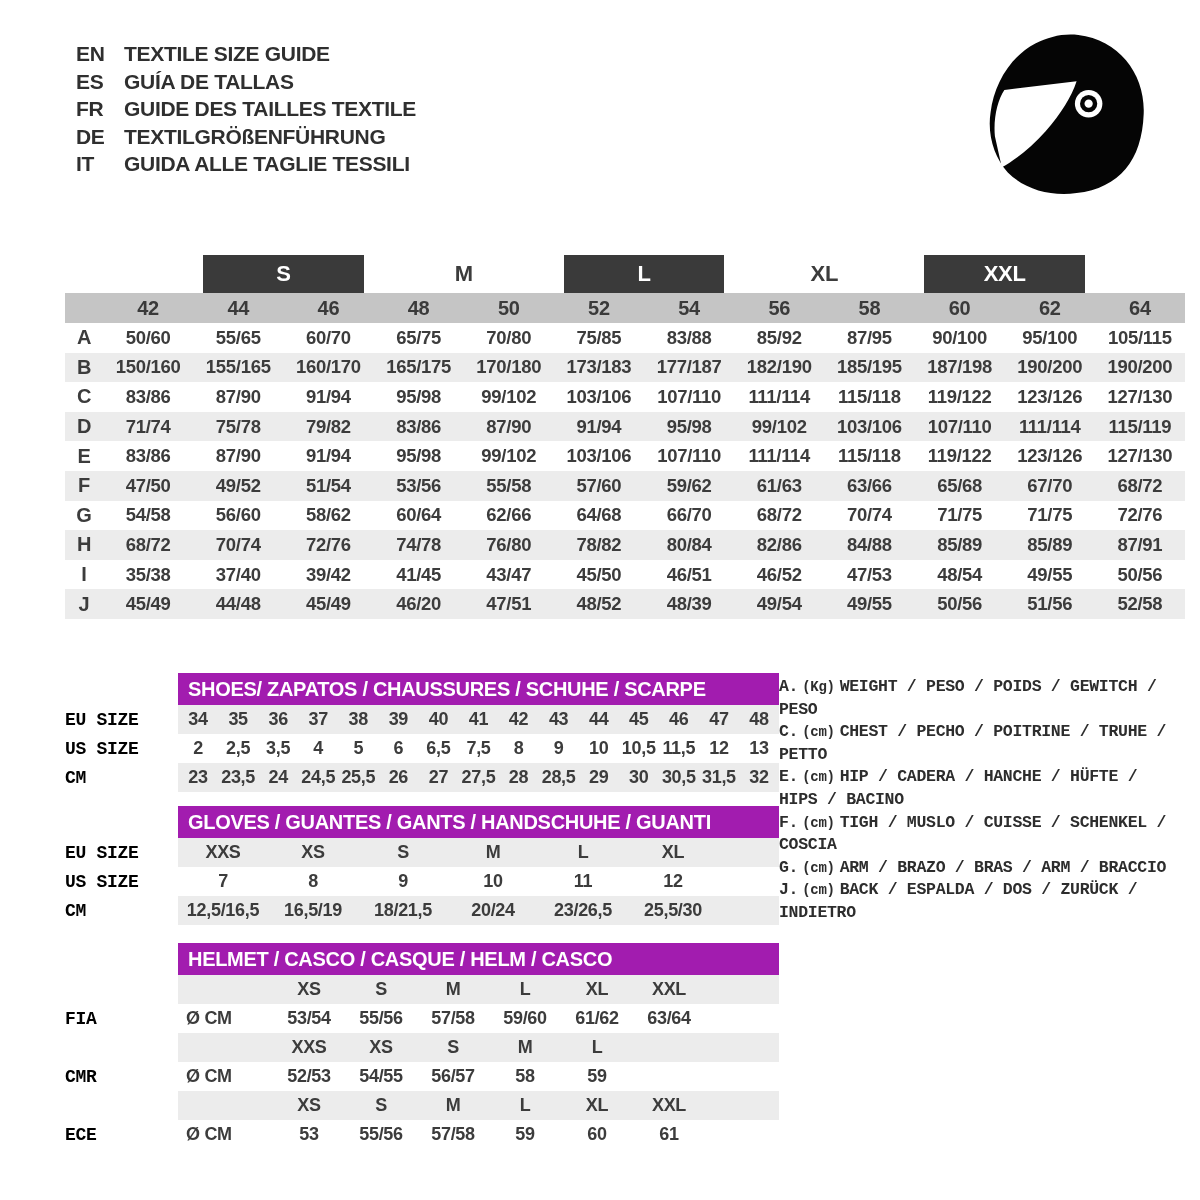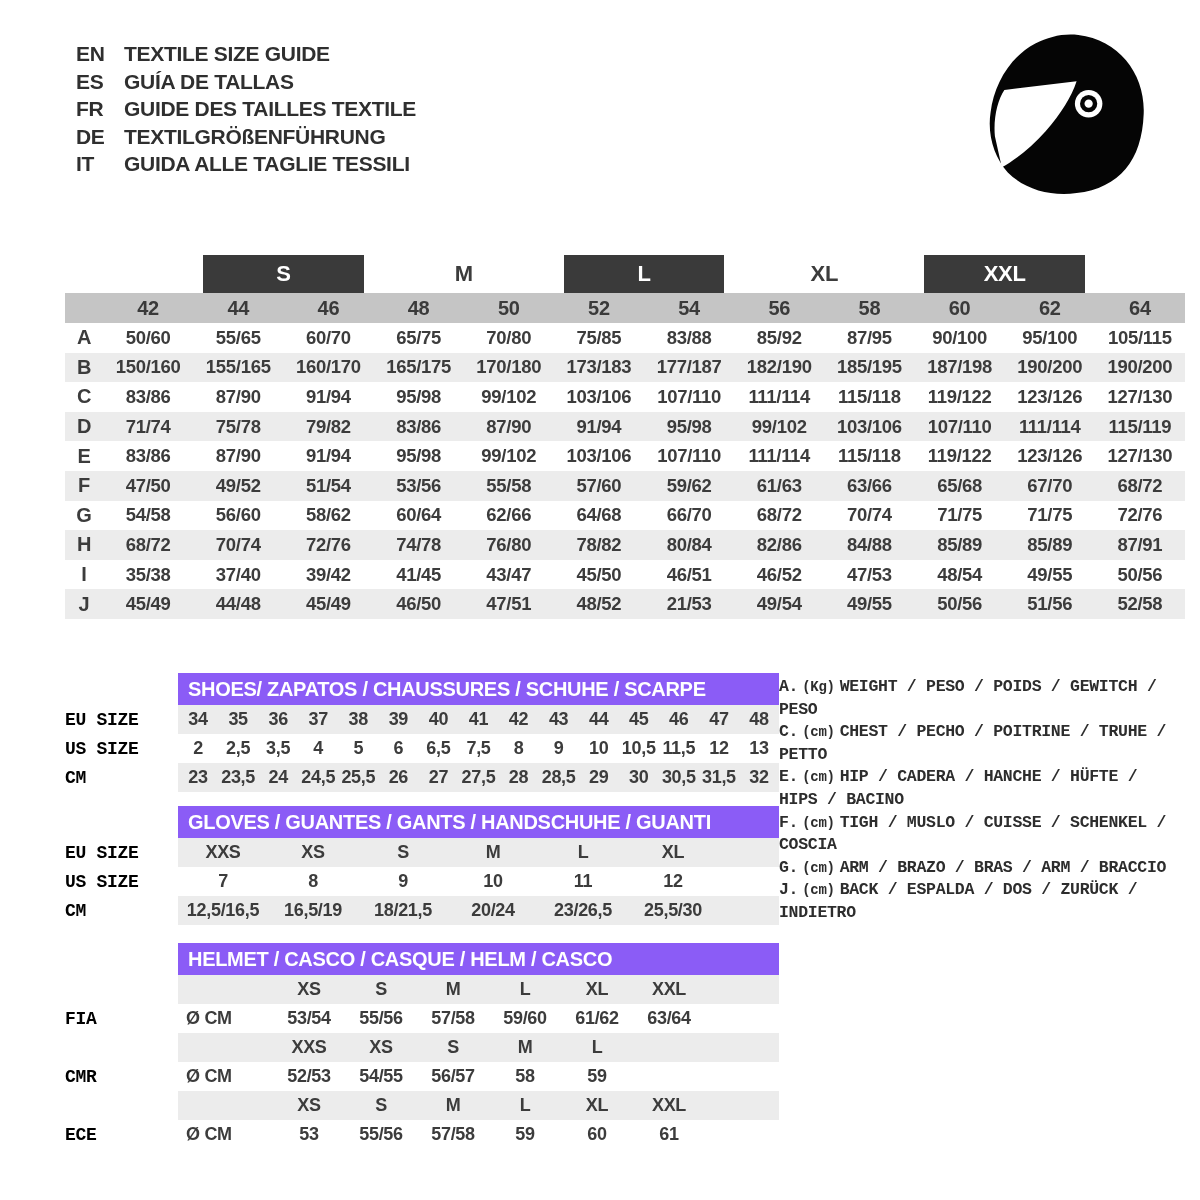--- a/index.html
+++ b/index.html
@@ -27,21 +27,21 @@
   .num-cell{display:flex;align-items:center;justify-content:center;font-size:20px;color:#3a3a3a;}
   .t-row{height:29.6px;}
   .stripe{background:#ececec;}
   .letter-cell{display:flex;align-items:center;justify-content:center;font-size:20px;}
   .val-cell{display:flex;align-items:center;justify-content:center;font-size:18.5px;white-space:nowrap;}
 
   
   .lower{position:absolute;left:65px;top:673px;width:714px;}
   .hdr-row{display:flex;height:32px;}
   .hdr-spacer{width:113px;flex:0 0 113px;}
-  .hdr-bar{flex:1;background:#8b5cf6;color:#fff;display:flex;align-items:center;
+  .hdr-bar{flex:1;background:#a21caf;color:#fff;display:flex;align-items:center;
            padding-left:10px;font-size:20px;white-space:nowrap;}
   .srow{display:flex;height:29px;}
   .srow .rlabel{width:113px;flex:0 0 113px;display:flex;align-items:center;font-size:18px;color:#000000;font-family:Liberation Mono, monospace;}
   .srow .vals{flex:1;display:grid;}
   .vals>div{display:flex;align-items:center;justify-content:center;font-size:18px;white-space:nowrap;}
   .shoes-grid{grid-template-columns:repeat(15,1fr);}
   .gloves-grid{grid-template-columns:repeat(6,90px) 1fr;}
   .helmet-grid{grid-template-columns:95px repeat(6,72px) 1fr;}
   .unit-cell{justify-content:flex-start !important;padding-left:8px;}
   .gap14{height:14px;}
@@ -248,24 +248,24 @@
           <div class="val-cell">47/53</div>
           <div class="val-cell">48/54</div>
           <div class="val-cell">49/55</div>
           <div class="val-cell">50/56</div>
         </div>
         <div class="grid13 t-row stripe">
           <div class="letter-cell">J</div>
           <div class="val-cell">45/49</div>
           <div class="val-cell">44/48</div>
           <div class="val-cell">45/49</div>
-          <div class="val-cell">46/50</div>
+          <div class="val-cell">46/20</div>
           <div class="val-cell">47/51</div>
           <div class="val-cell">48/52</div>
-          <div class="val-cell">21/53</div>
+          <div class="val-cell">48/39</div>
           <div class="val-cell">49/54</div>
           <div class="val-cell">49/55</div>
           <div class="val-cell">50/56</div>
           <div class="val-cell">51/56</div>
           <div class="val-cell">52/58</div>
         </div>
       </div>
   </div>
 
   <div class="lower">

